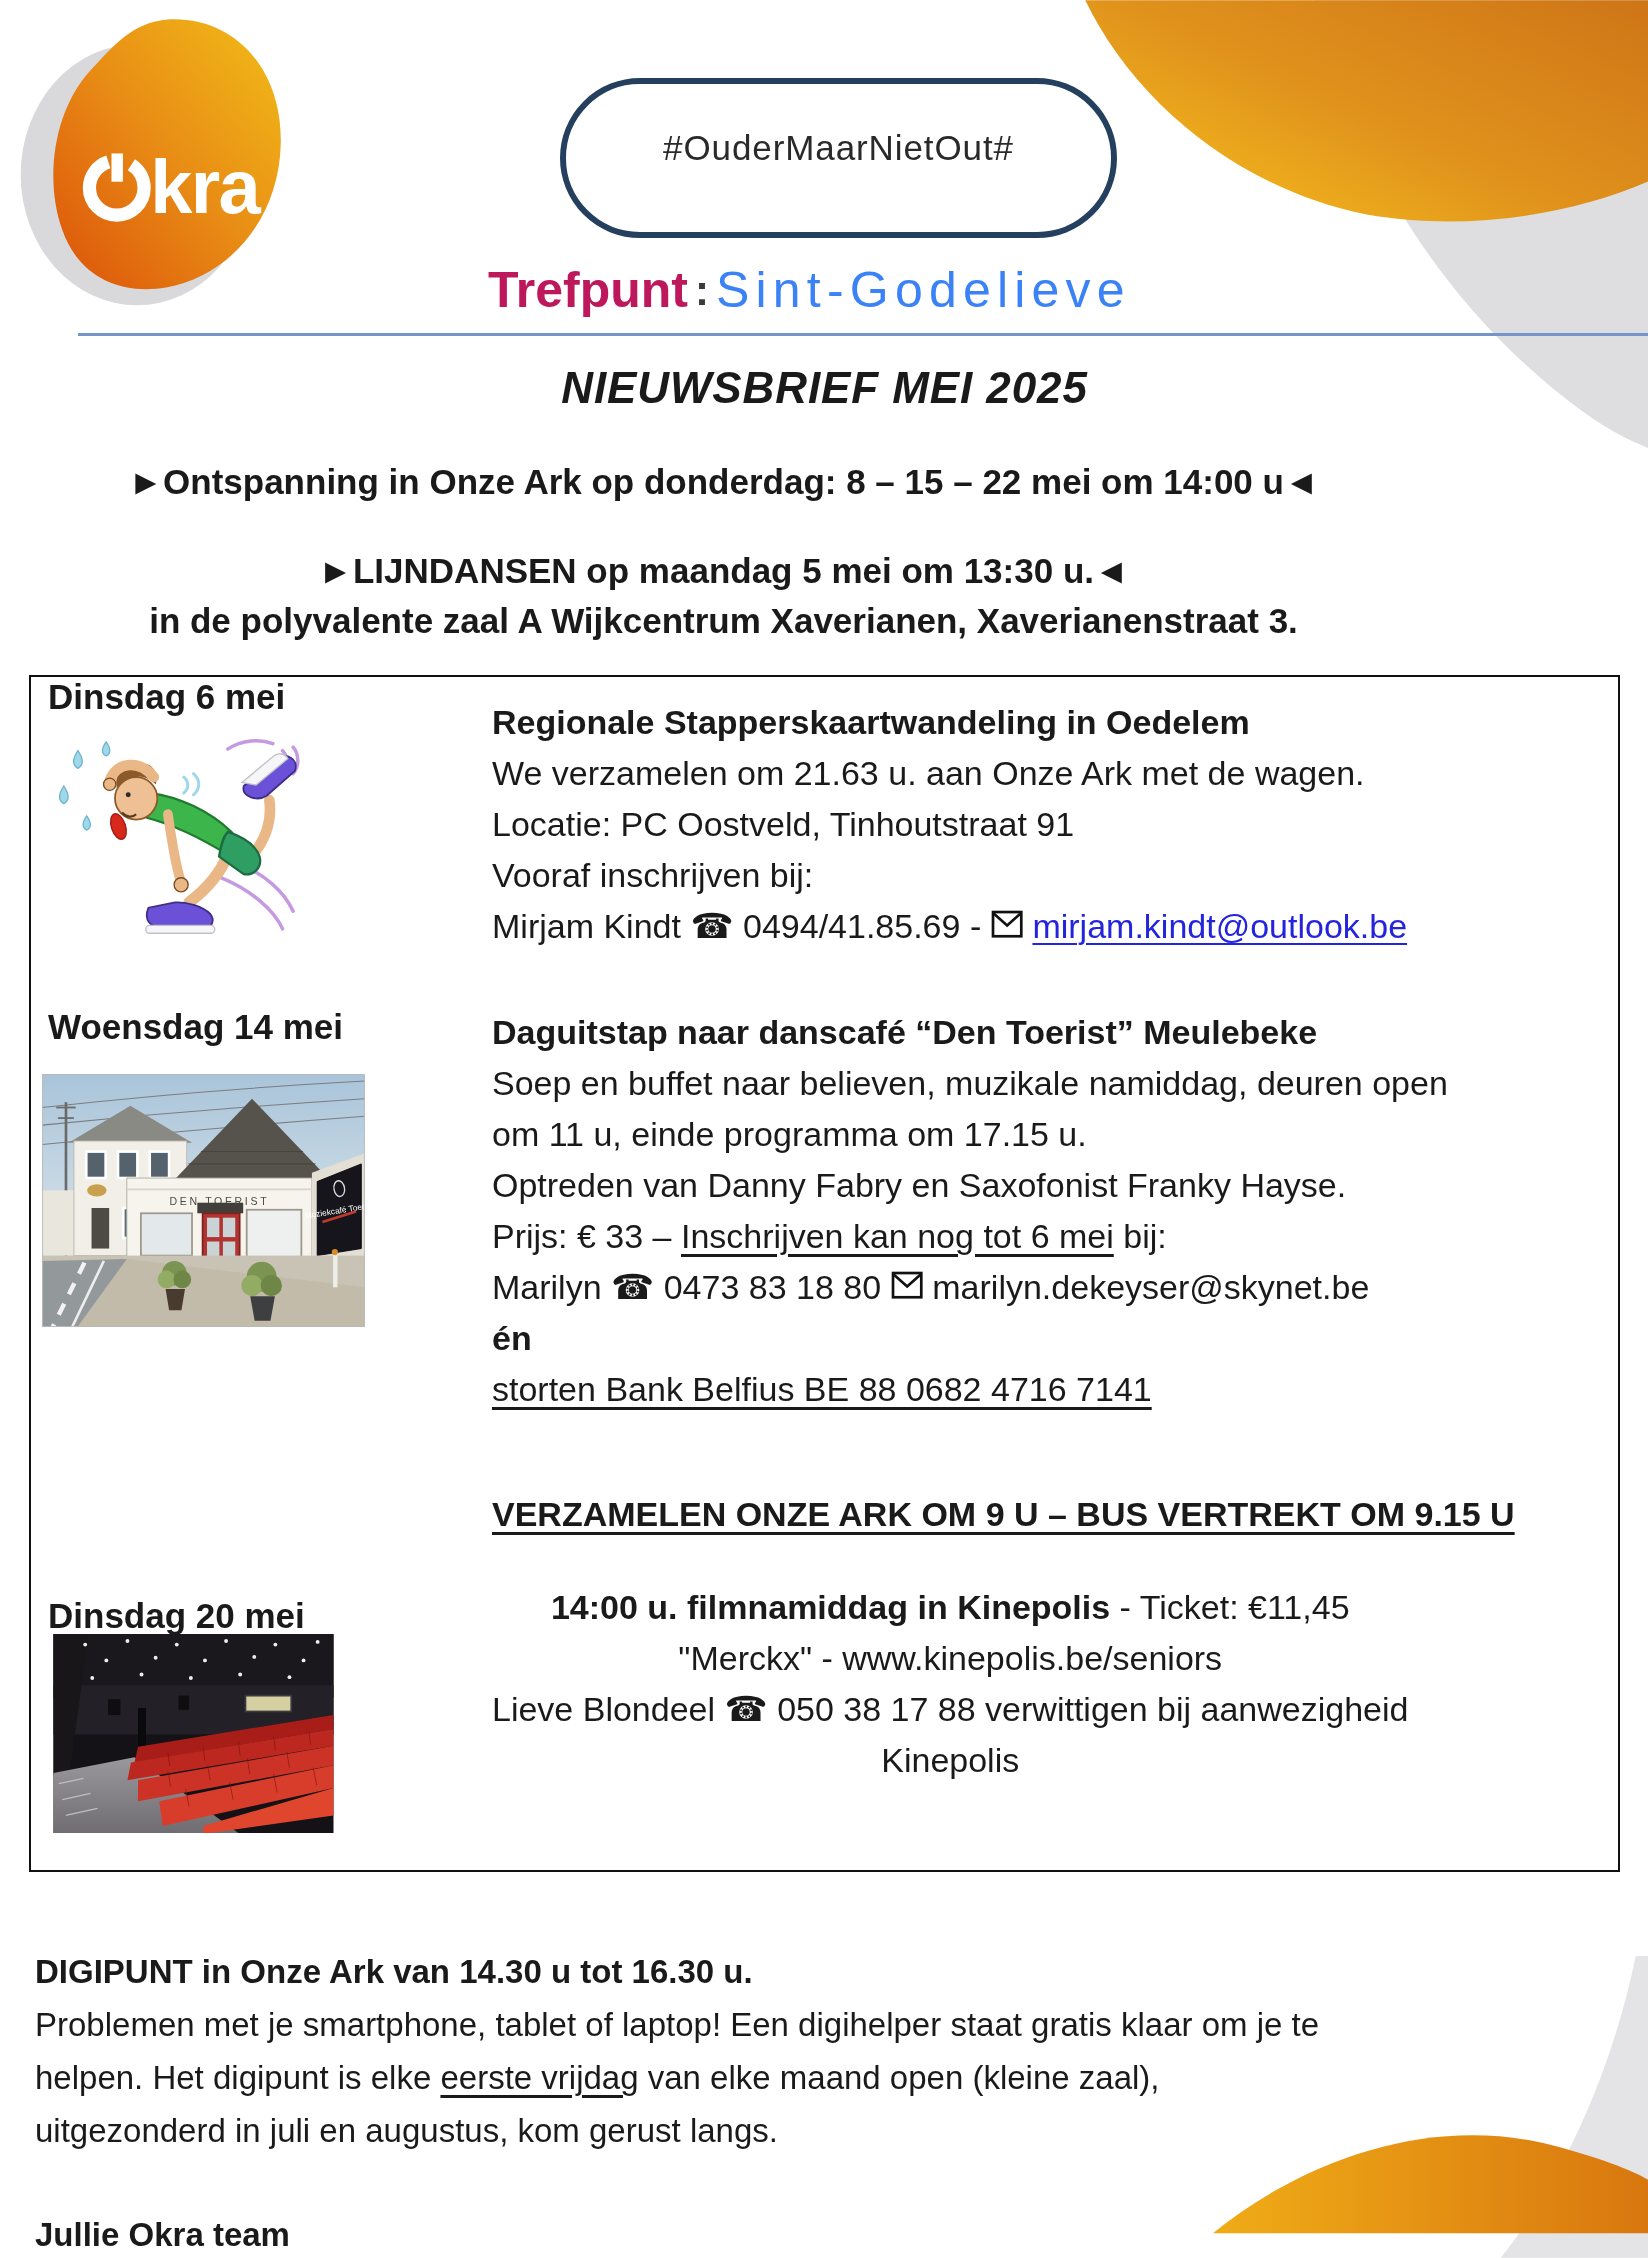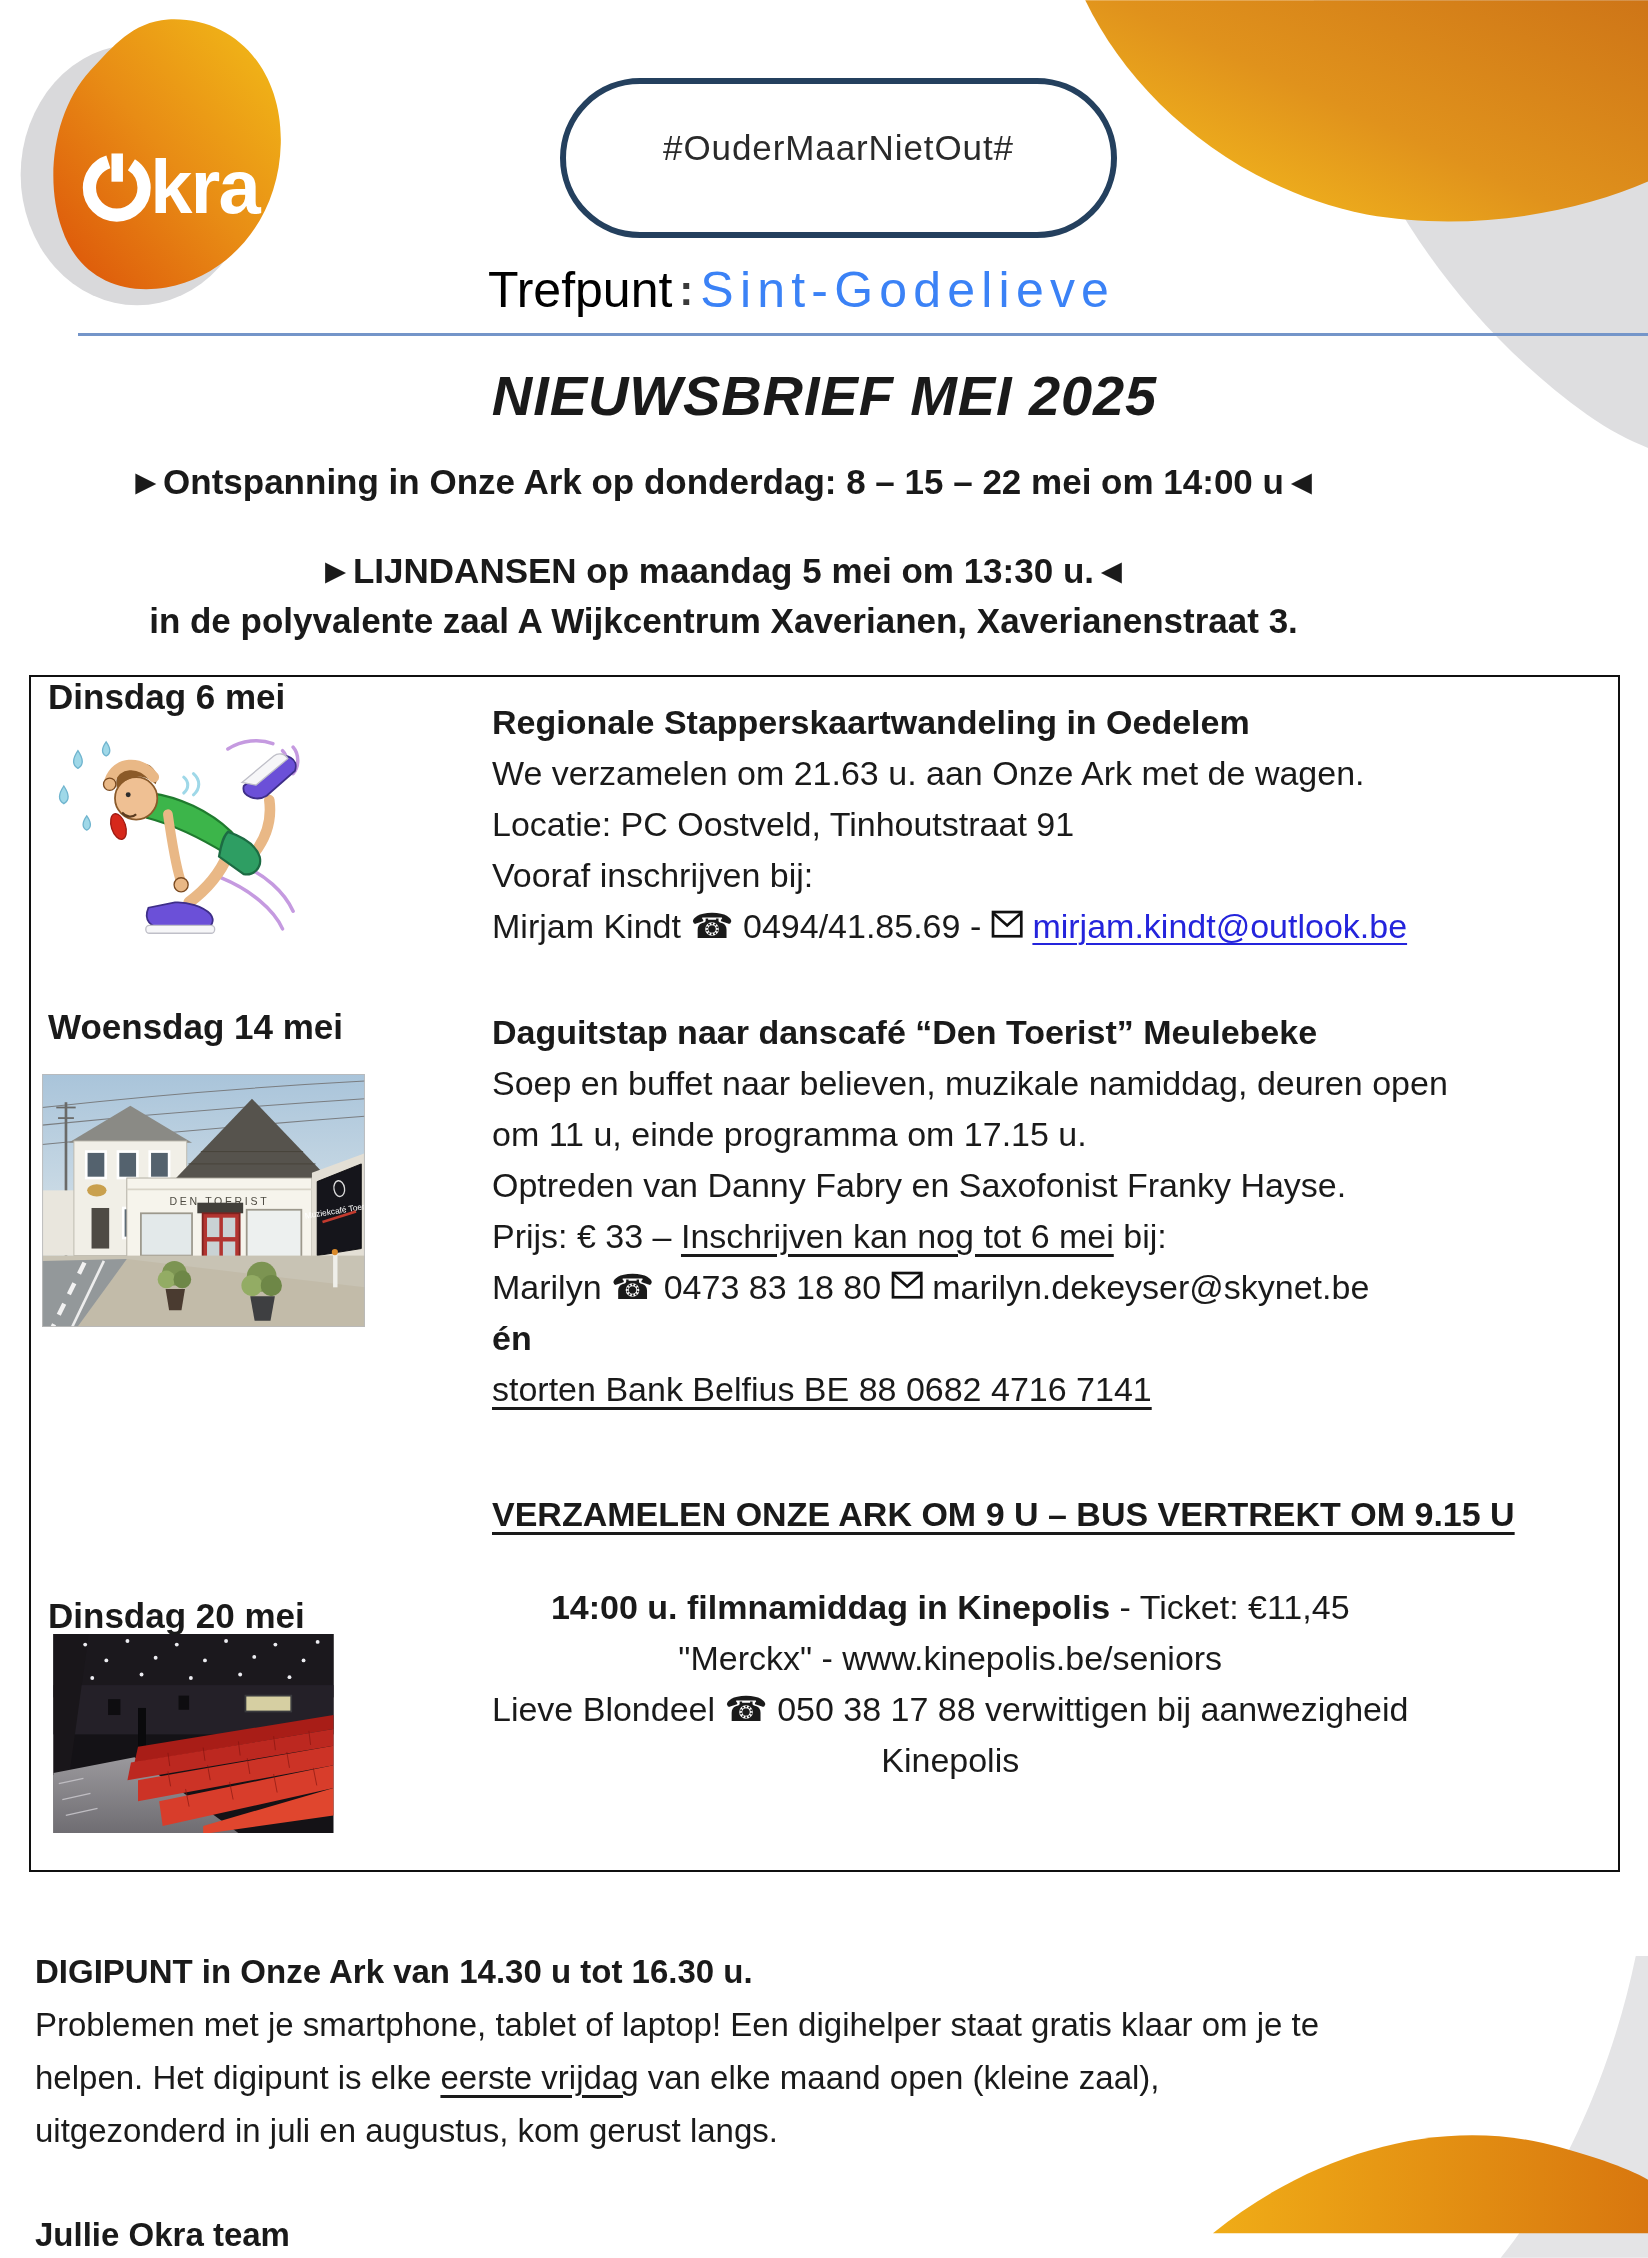--- a/index.html
+++ b/index.html
@@ -5,26 +5,26 @@
   html,body{margin:0;padding:0;background:#888;}
   .page{position:relative;width:1649px;height:2258px;background:#fff;overflow:hidden;
         font-family:"Liberation Sans",sans-serif;color:#1a1a1a;}
   .deco{position:absolute;z-index:0;}
   
   .logo-wrap{position:absolute;left:17.6px;top:7px;width:291px;height:300px;z-index:1;}
   .badge{position:absolute;left:560px;top:36px;width:557px;height:160px;background:#fff;
          border:6.2px solid #24405E;border-radius:81px;box-sizing:border-box;text-align:center;z-index:2;margin-top:42px;}
   .badge-label{display:inline-block;margin-top:44px;font-size:35px;letter-spacing:0.9px;color:#2a2a2a;}
   .brand{position:absolute;left:488px;top:261px;white-space:nowrap;z-index:2;font-size:50px;}
-  .brand-tref{color:#000000;font-weight:normal;}
+  .brand-tref{color:#be185d;font-weight:bold;}
   .brand-colon{color:#3a3a3a;font-weight:bold;font-size:42px;padding:0 7px;vertical-align:1.8px;}
   .brand-place{color:#3b82f6;letter-spacing:6.2px;}
   .rule{position:absolute;left:78px;top:333px;width:1571px;height:2.6px;background:#7495C9;z-index:3;}
   .nl-title{position:absolute;left:0;top:363px;width:100%;text-align:center;z-index:2;
-            font-size:56px;font-weight:bold;font-style:italic;letter-spacing:0.9px;}
+            font-size:44px;font-weight:bold;font-style:italic;letter-spacing:0.9px;}
   .ann{position:absolute;left:0;top:457px;width:1447px;text-align:center;z-index:2;
        font-size:35px;font-weight:bold;line-height:50px;}
   .ann-l1{margin-bottom:39px;}
   
   .box{position:absolute;left:29px;top:675px;width:1591px;height:1197px;border:2.6px solid #101010;
        box-sizing:border-box;z-index:2;}
   .ev-date{position:absolute;left:17px;font-size:35px;font-weight:bold;white-space:nowrap;}
   .ev-lines{position:absolute;left:461px;font-size:34px;line-height:51px;}
   .ev-img{position:absolute;}
   .tline{white-space:pre;}

